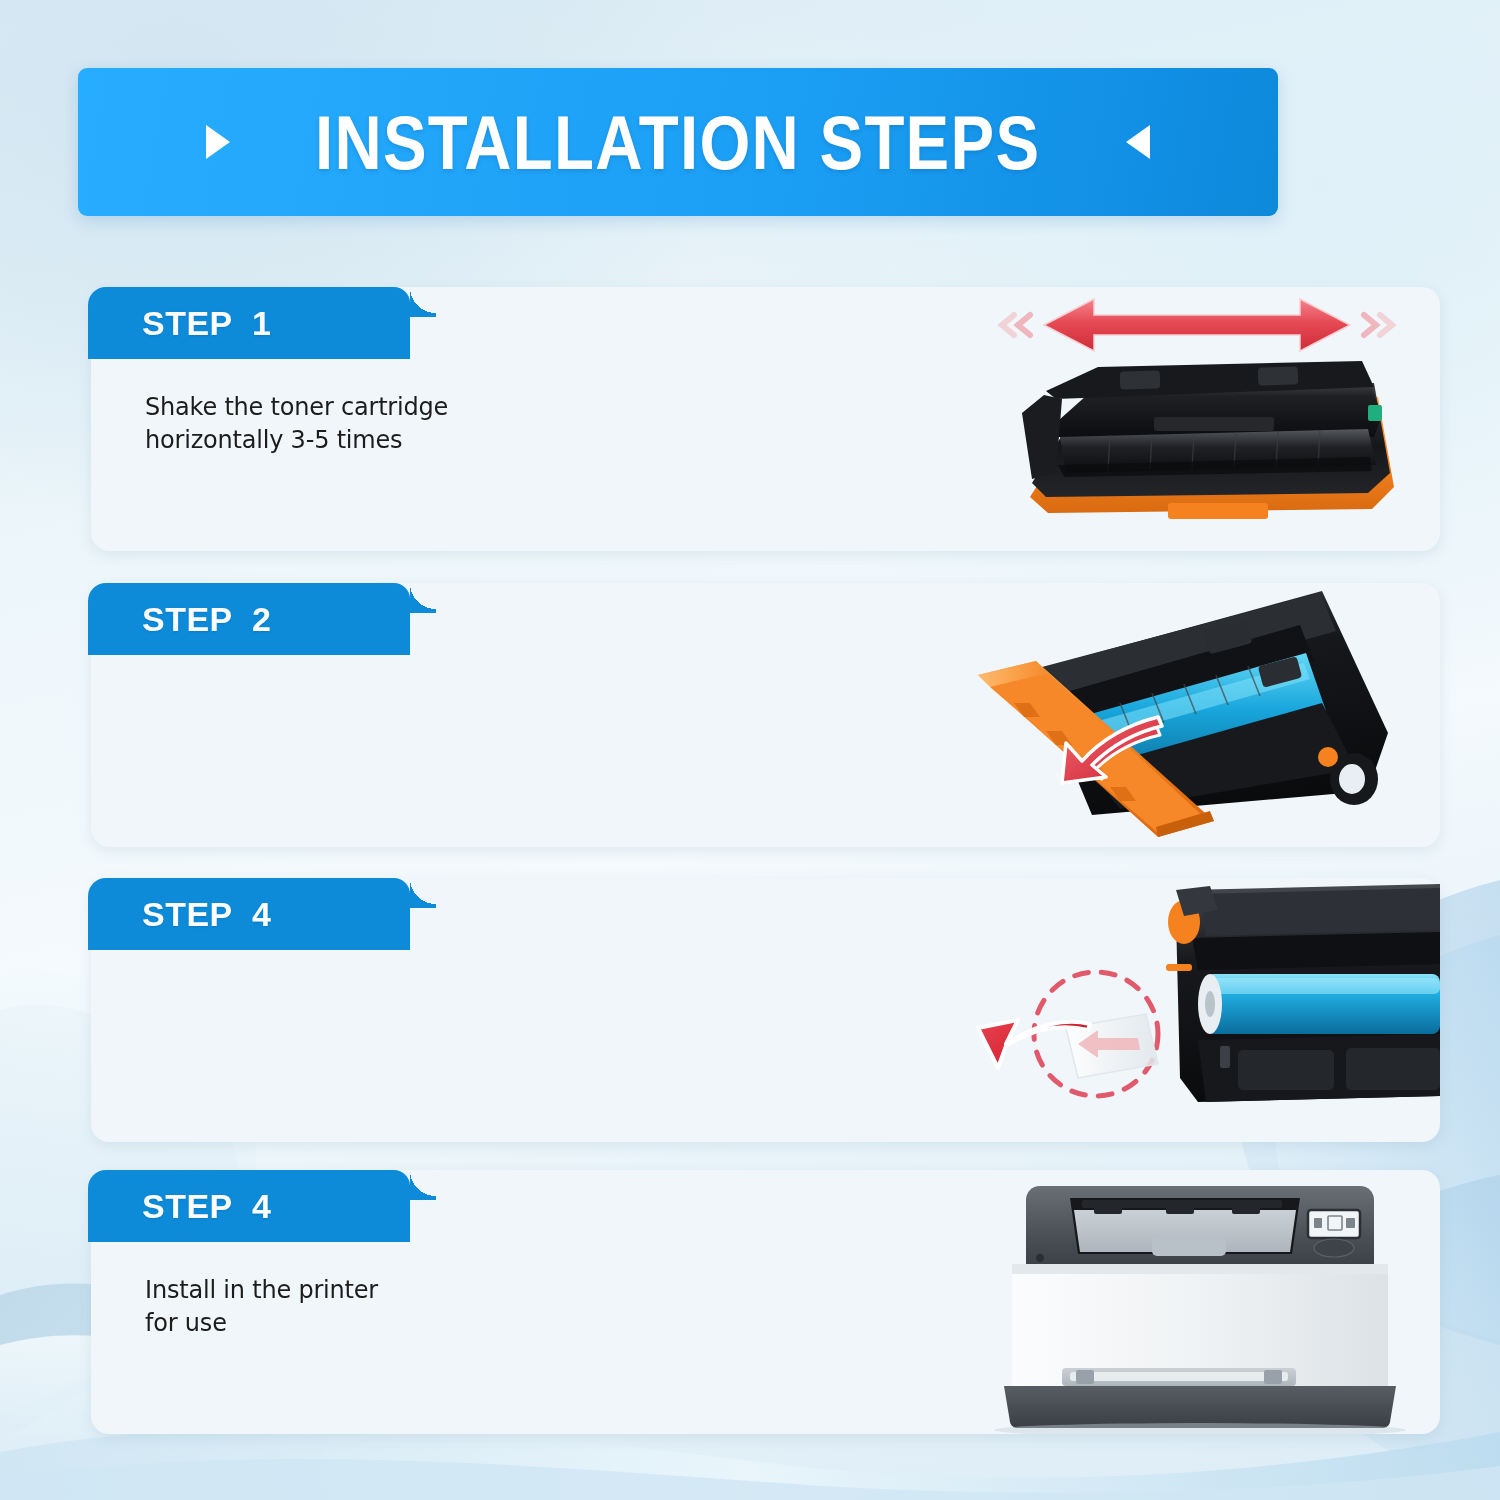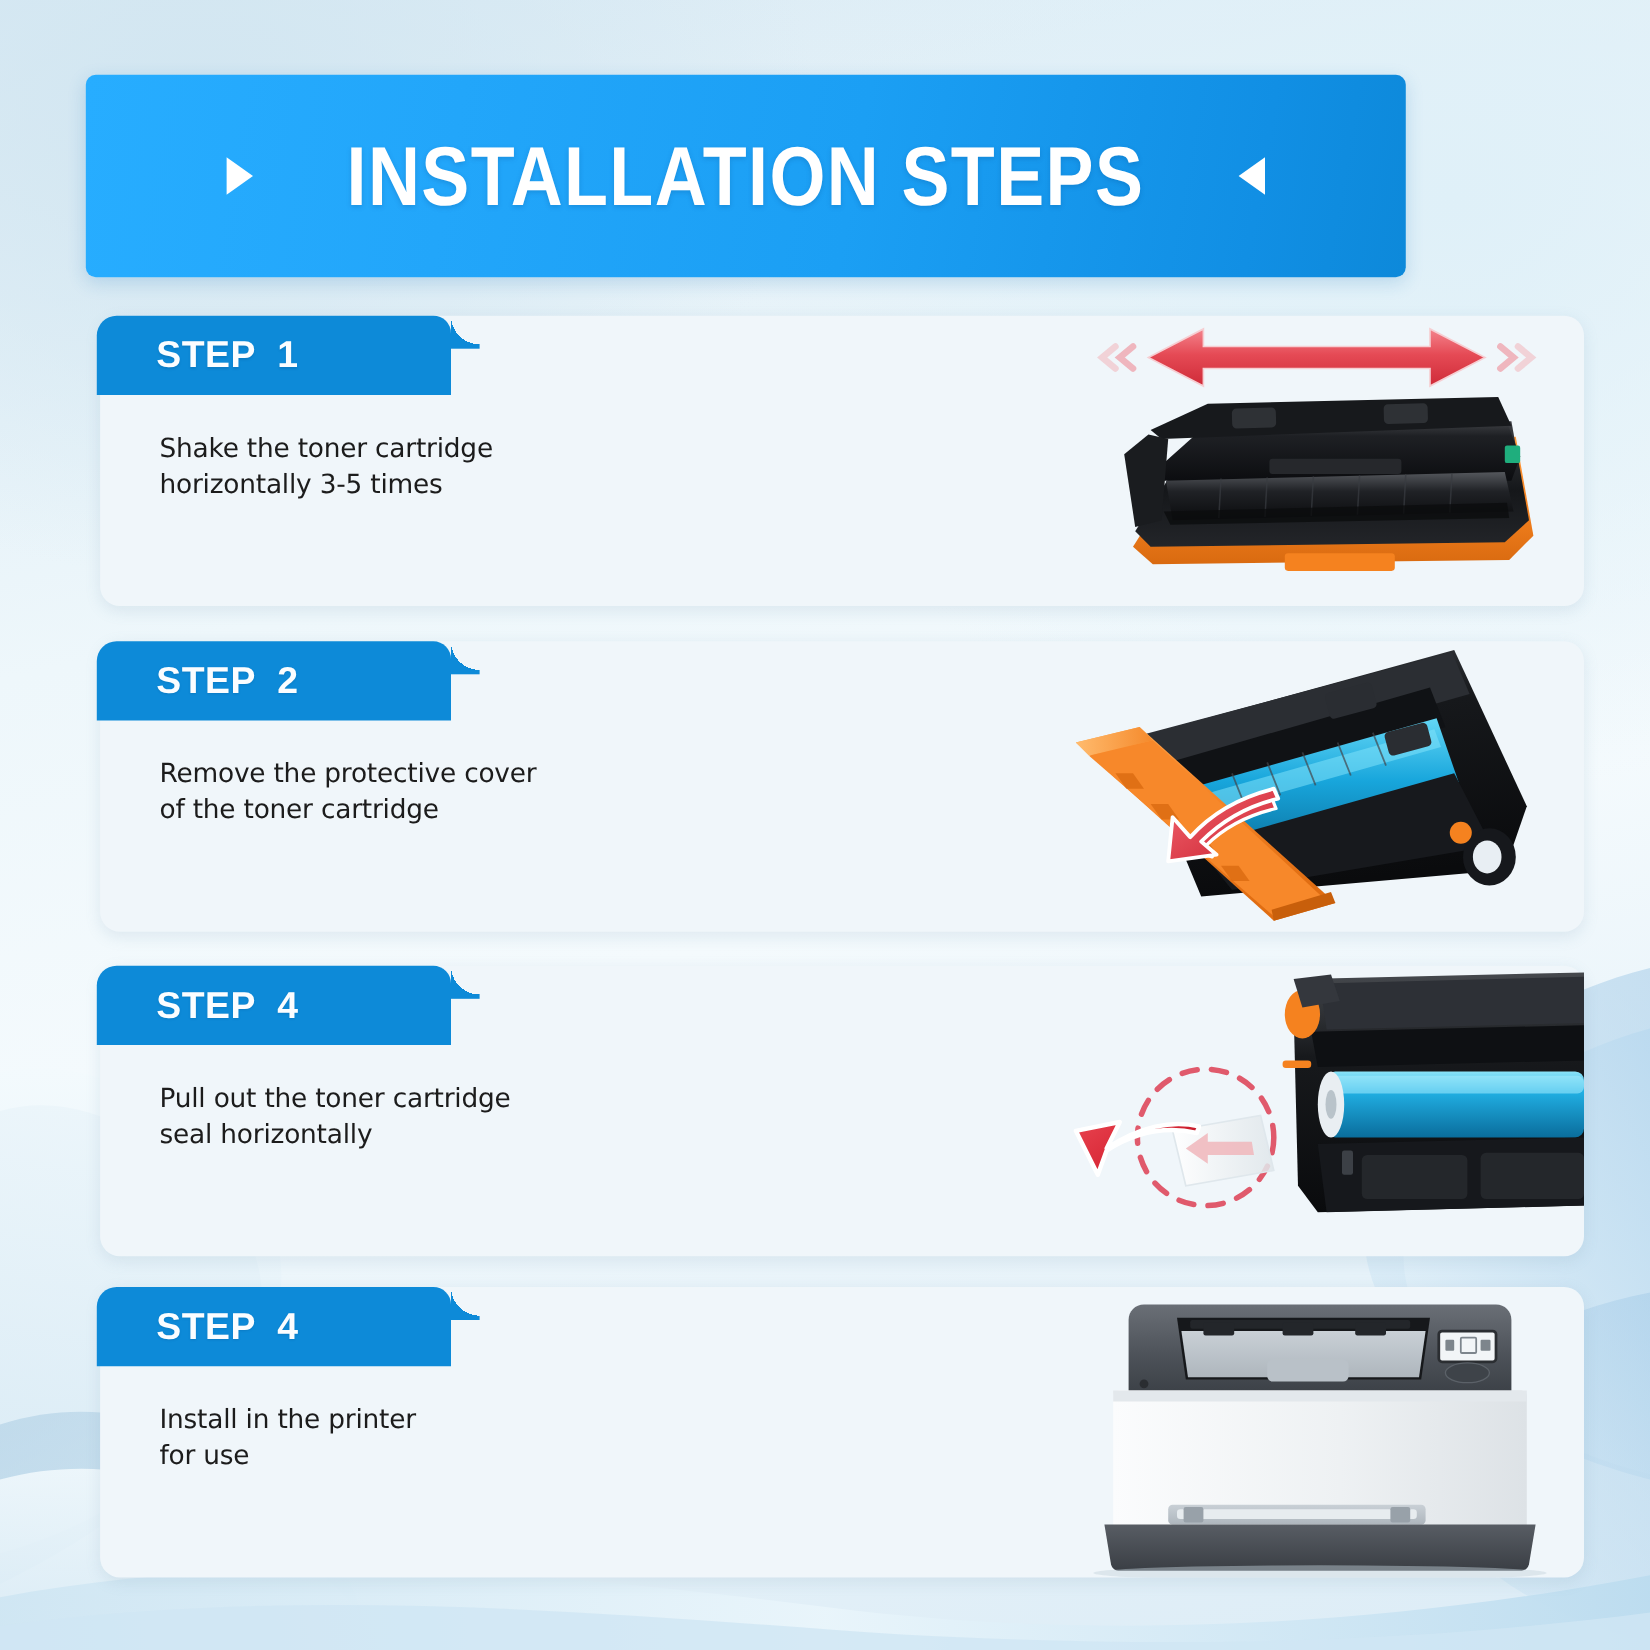--- a/index.html
+++ b/index.html
@@ -17,21 +17,21 @@
     position:absolute; inset:0;
     background:
       radial-gradient(ellipse 900px 700px at 12% 6%,   #d2e6f1 0%, rgba(210,230,241,0) 62%),
       radial-gradient(ellipse 1100px 900px at 88% 12%, #dff0f8 0%, rgba(223,240,248,0) 60%),
       linear-gradient(168deg, #d9eaf4 0%, #eef7fb 34%, #f4fafd 55%, #e6f2f9 78%, #dcecf6 100%);
   }
   #bg-waves { position:absolute; inset:0; }
 
   
   .banner {
-    position:absolute; left:78px; top:68px; width:1200px; height:184px;
+    position:absolute; left:78px; top:68px; width:1200px; height:148px;
     border-radius:9px;
     background:linear-gradient(100deg,#27adff 0%,#22a6fa 28%,#1b9ff4 58%,#118fe4 88%,#0d89da 100%);
     box-shadow:0 5px 16px rgba(30,120,190,.20);
     display:flex; align-items:center; justify-content:center; gap:26px;
     z-index:4;
   }
   .banner-title {
     color:#fff;
     font-size:76px;
     font-weight:bold;
@@ -204,22 +204,20 @@
       </g>
       <path d="M88,178 L400,170 L402,184 L94,190 Z" fill="#0b0c0e" opacity=".8"></path>
     </g>
   </svg>
 </div>
 
 <div class="card" id="card-2">
   <div class="step-tab">
     <span class="step-label">STEP  2</span>
   </div>
-  <div class="card-body">Remove the protective cover
-of the toner cartridge</div>
   <svg class="illus" viewBox="0 0 470 264">
     <defs>
       <linearGradient id="covOr" x1="0" y1="0" x2="0.3" y2="1">
         <stop offset="0%" stop-color="#ffab52"></stop>
           <stop offset="40%" stop-color="#f7882a"></stop>
           <stop offset="100%" stop-color="#e06d12"></stop>
       </linearGradient>
       <linearGradient id="covOrTop" x1="0" y1="0" x2="1" y2="0">
         <stop offset="0%" stop-color="#ffbb6e"></stop>
           <stop offset="100%" stop-color="#f58a2c"></stop>
@@ -280,22 +278,20 @@
       <path d="M186,142 C158,150 136,164 122,180 L128,168 L104,186 L132,196 L126,186 C142,170 164,158 190,152 Z" fill="url(#arrRed2)" stroke="#fff" stroke-width="3" stroke-linejoin="round"></path>
       <path d="M188,134 C156,142 130,158 112,178 L96,160 L92,200 L136,194 L122,182 C140,164 162,150 192,143 Z" fill="url(#arrRed2)" stroke="#ffffff" stroke-width="3.5" stroke-linejoin="round"></path>
     </g>
   </svg>
 </div>
 
 <div class="card" id="card-3">
   <div class="step-tab">
     <span class="step-label">STEP  4</span>
   </div>
-  <div class="card-body">Pull out the toner cartridge
-seal horizontally</div>
   <svg class="illus" viewBox="0 0 470 264">
     <defs>
       <linearGradient id="c3Body" x1="0" y1="0" x2="0" y2="1">
         <stop offset="0%" stop-color="#46494e"></stop>
           <stop offset="35%" stop-color="#17191c"></stop>
           <stop offset="100%" stop-color="#0a0b0d"></stop>
       </linearGradient>
       <linearGradient id="c3Drum" x1="0" y1="0" x2="0" y2="1">
         <stop offset="0%" stop-color="#8ce3f8"></stop>
           <stop offset="30%" stop-color="#21b0e4"></stop>

